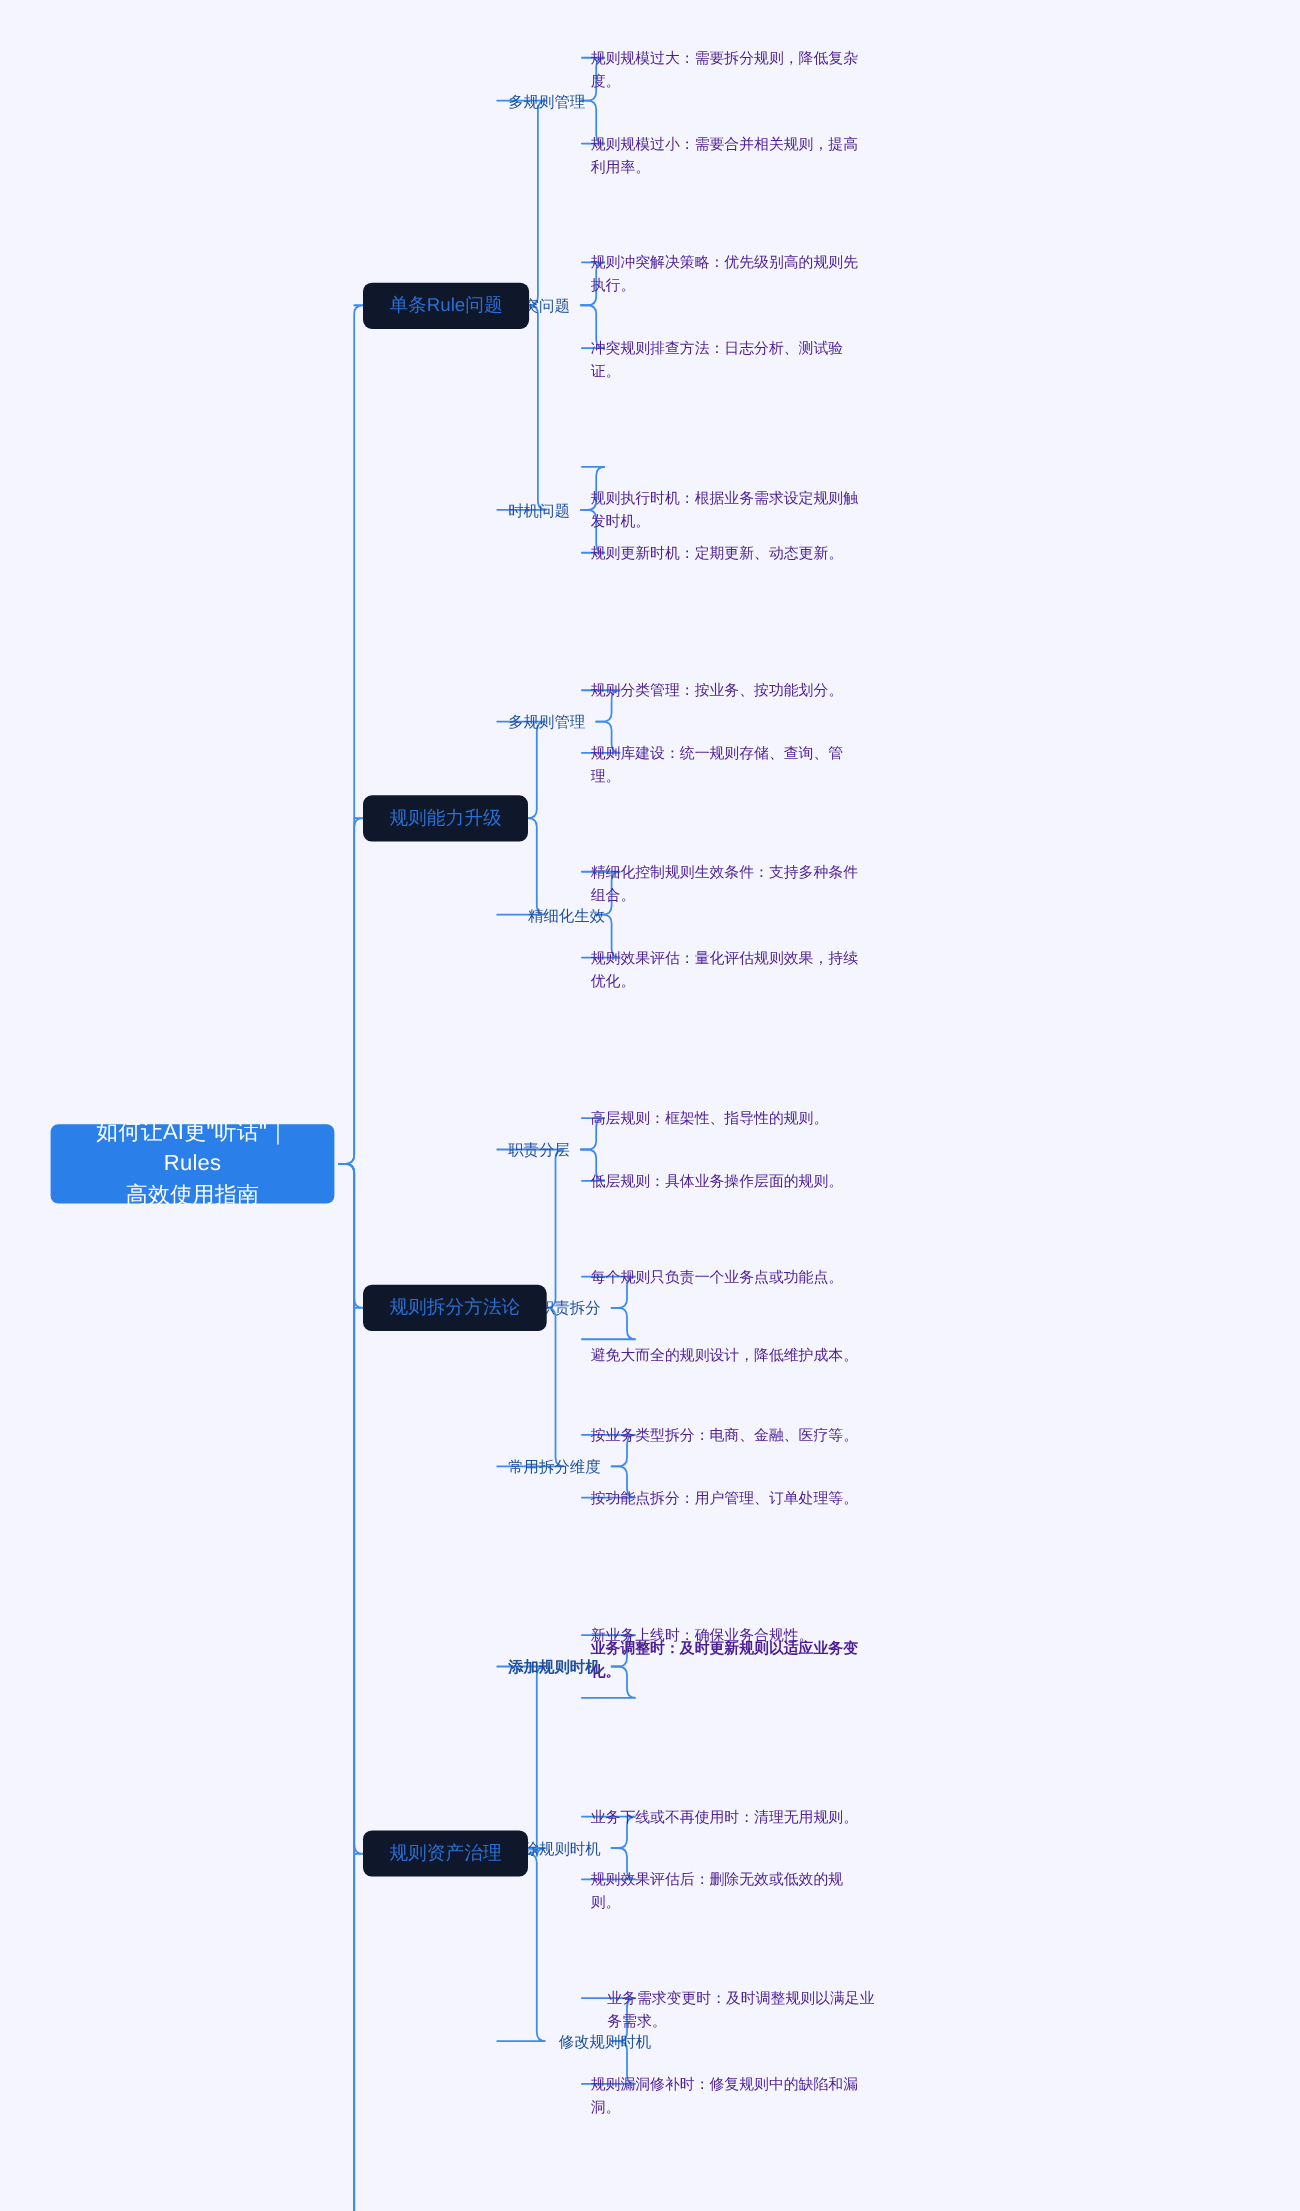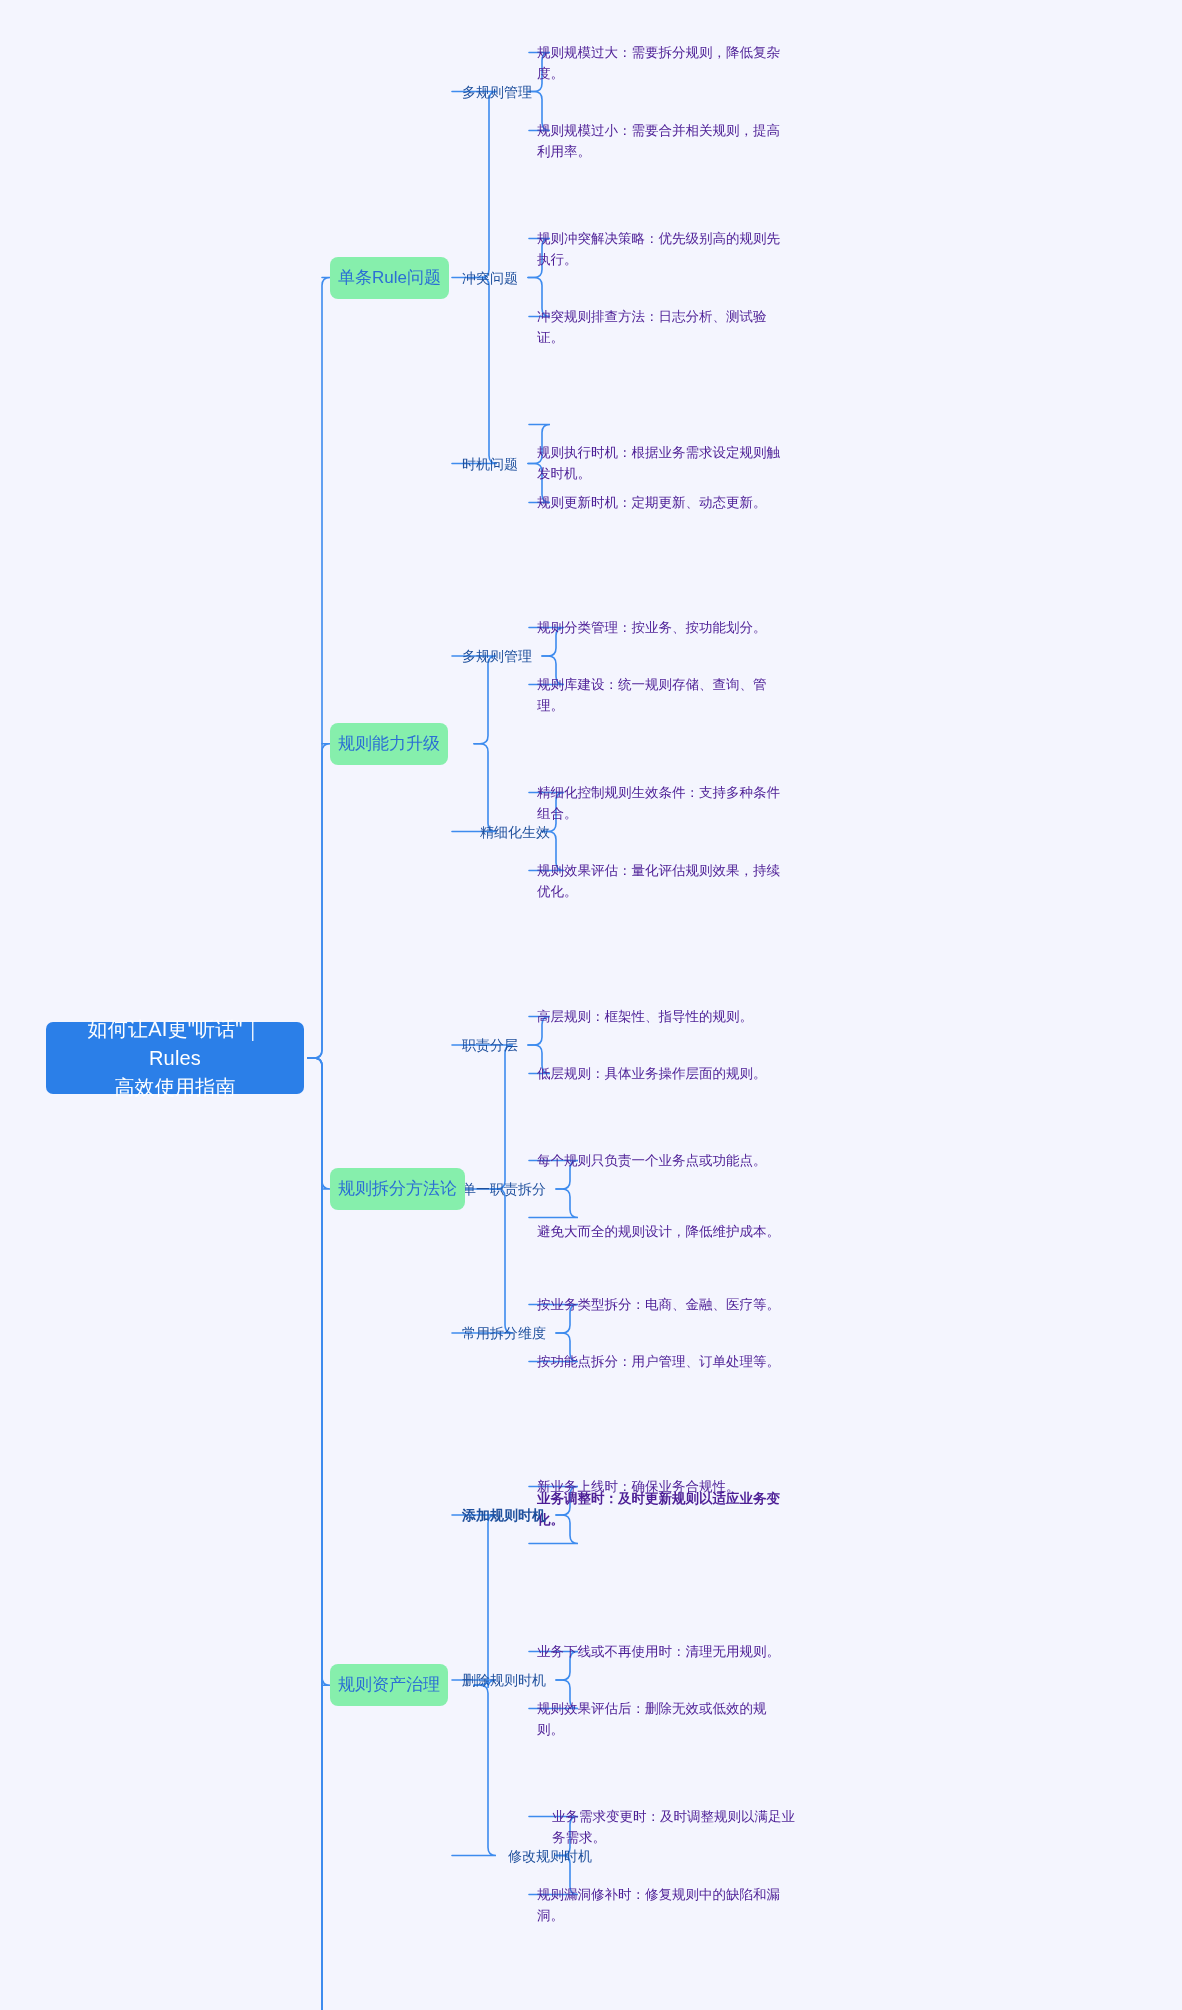--- a/index.html
+++ b/index.html
@@ -21,26 +21,26 @@
     border-radius:7px;
     font-size:20px;
     line-height:29px;
     text-align:center;
     padding:13px 16px;
     letter-spacing:.2px;
     display:flex;align-items:center;justify-content:center;
   }
 
   .lvl1{
-    background:#86efac;
+    background:#0f172a;
     color:#2b6fd4;
     border-radius:8px;
     font-size:17px;
     line-height:24px;
-    padding:9px 8px;
+    padding:9px 24px;
     white-space:nowrap;
     display:flex;align-items:center;justify-content:center;
   }
 
   .lvl2{
     color:#1e4f9c;
     font-size:14px;
     line-height:20px;
     white-space:nowrap;
     display:flex;align-items:center;

